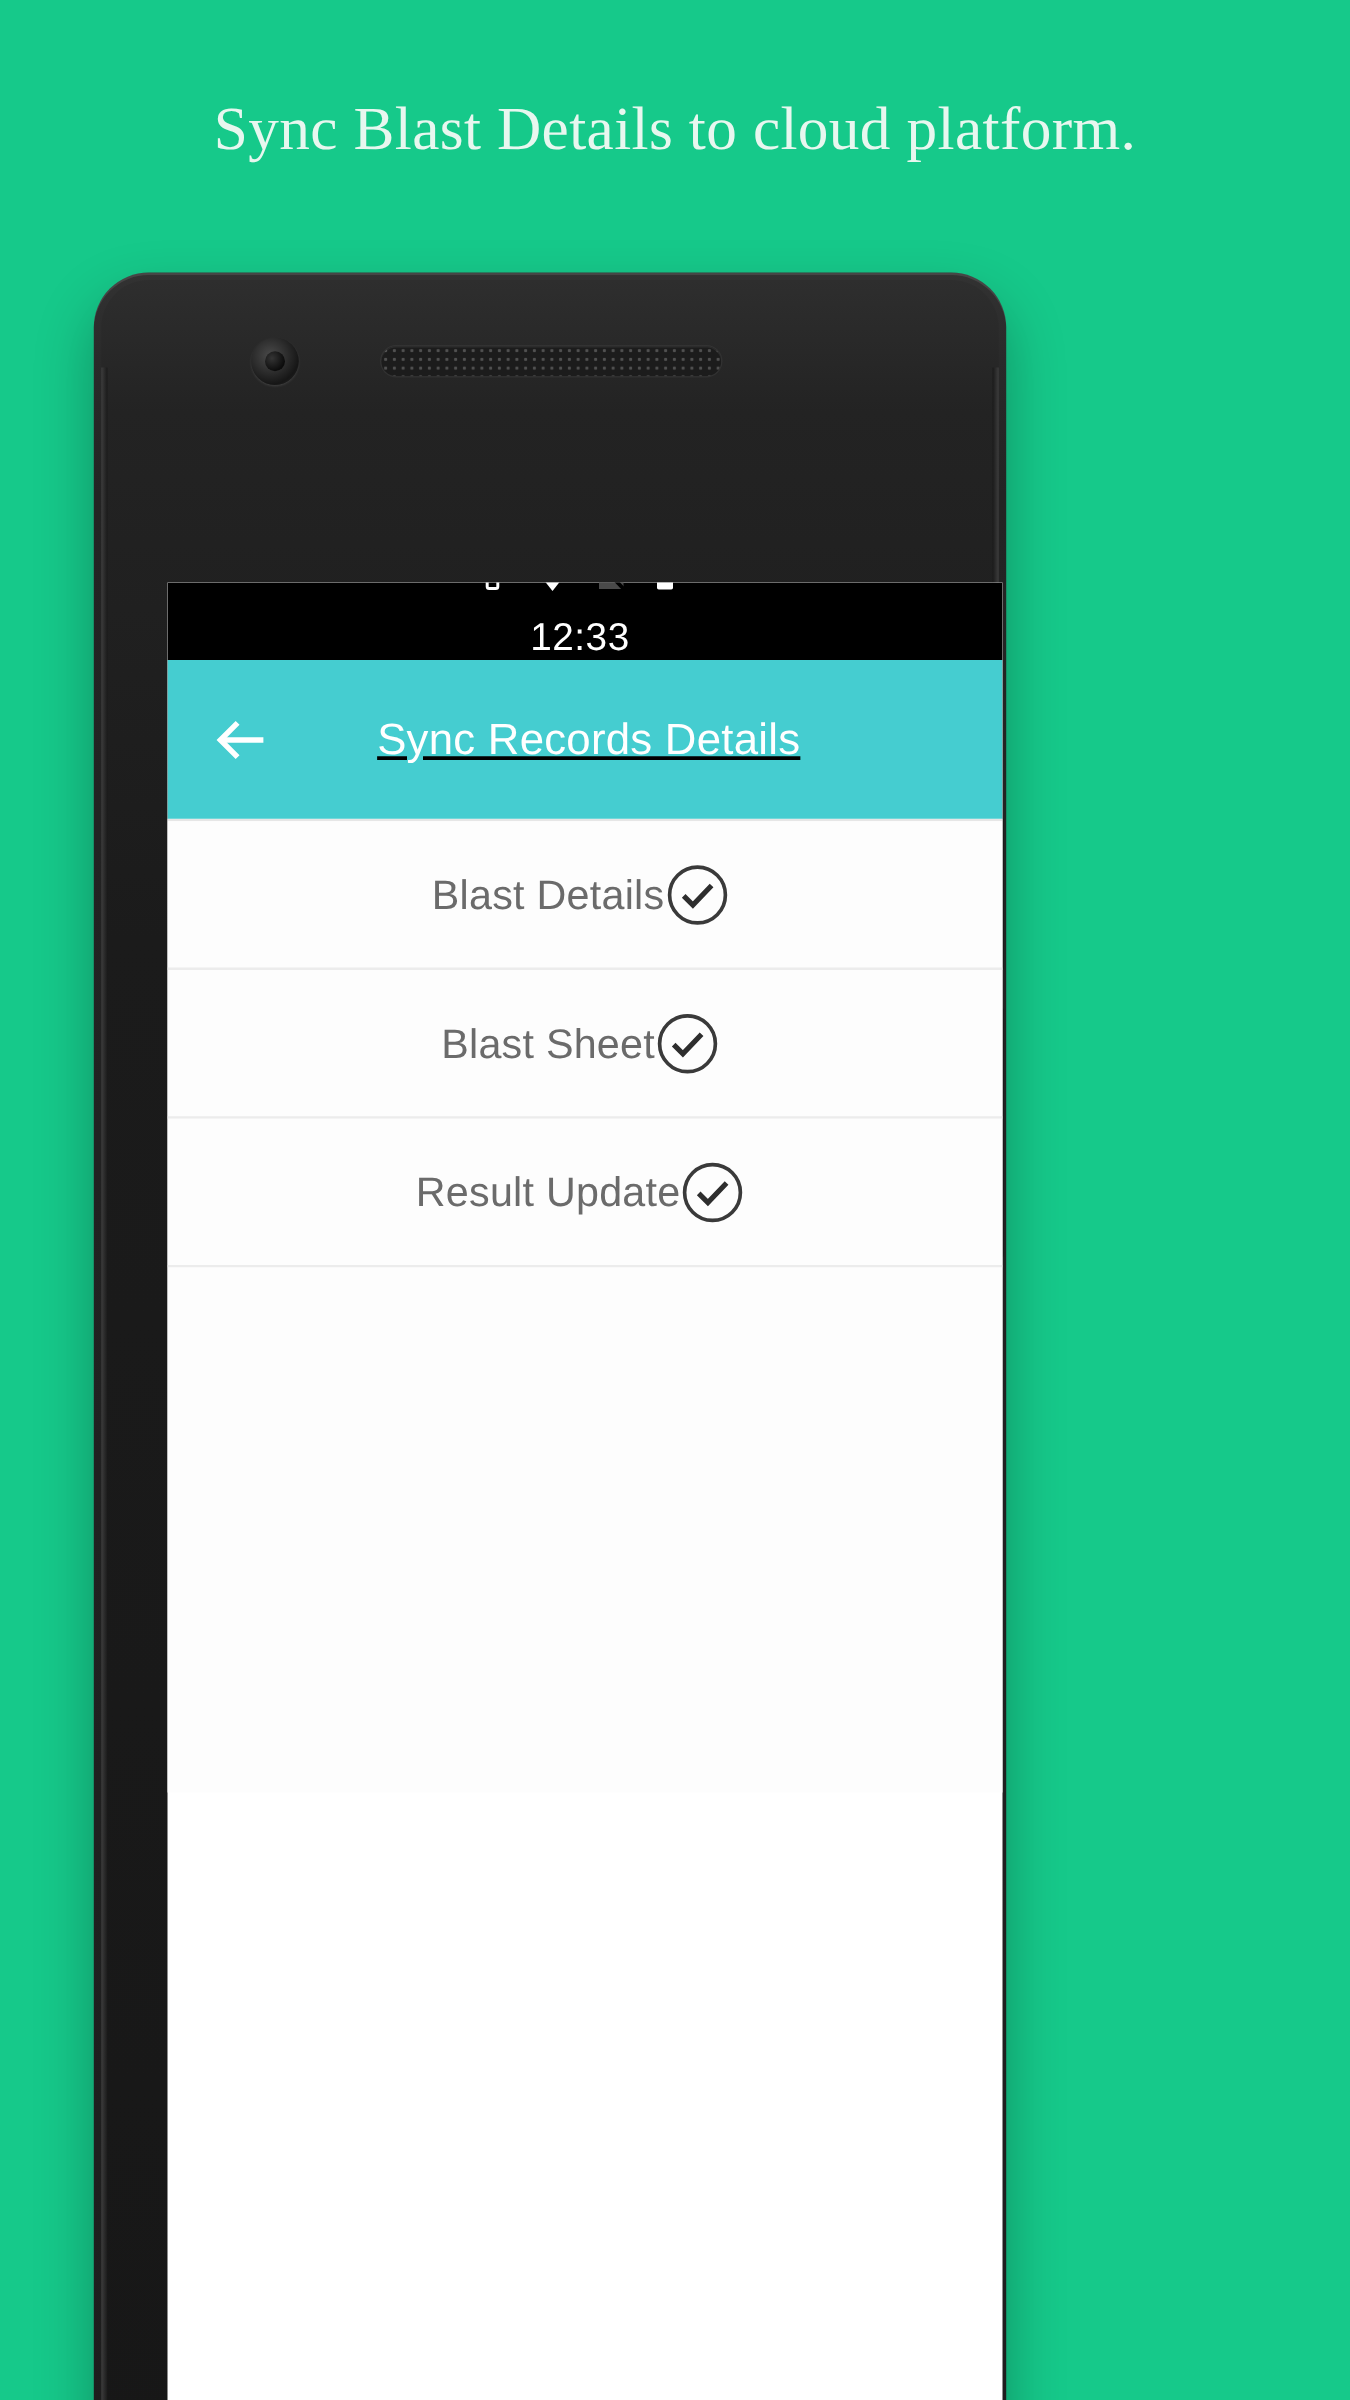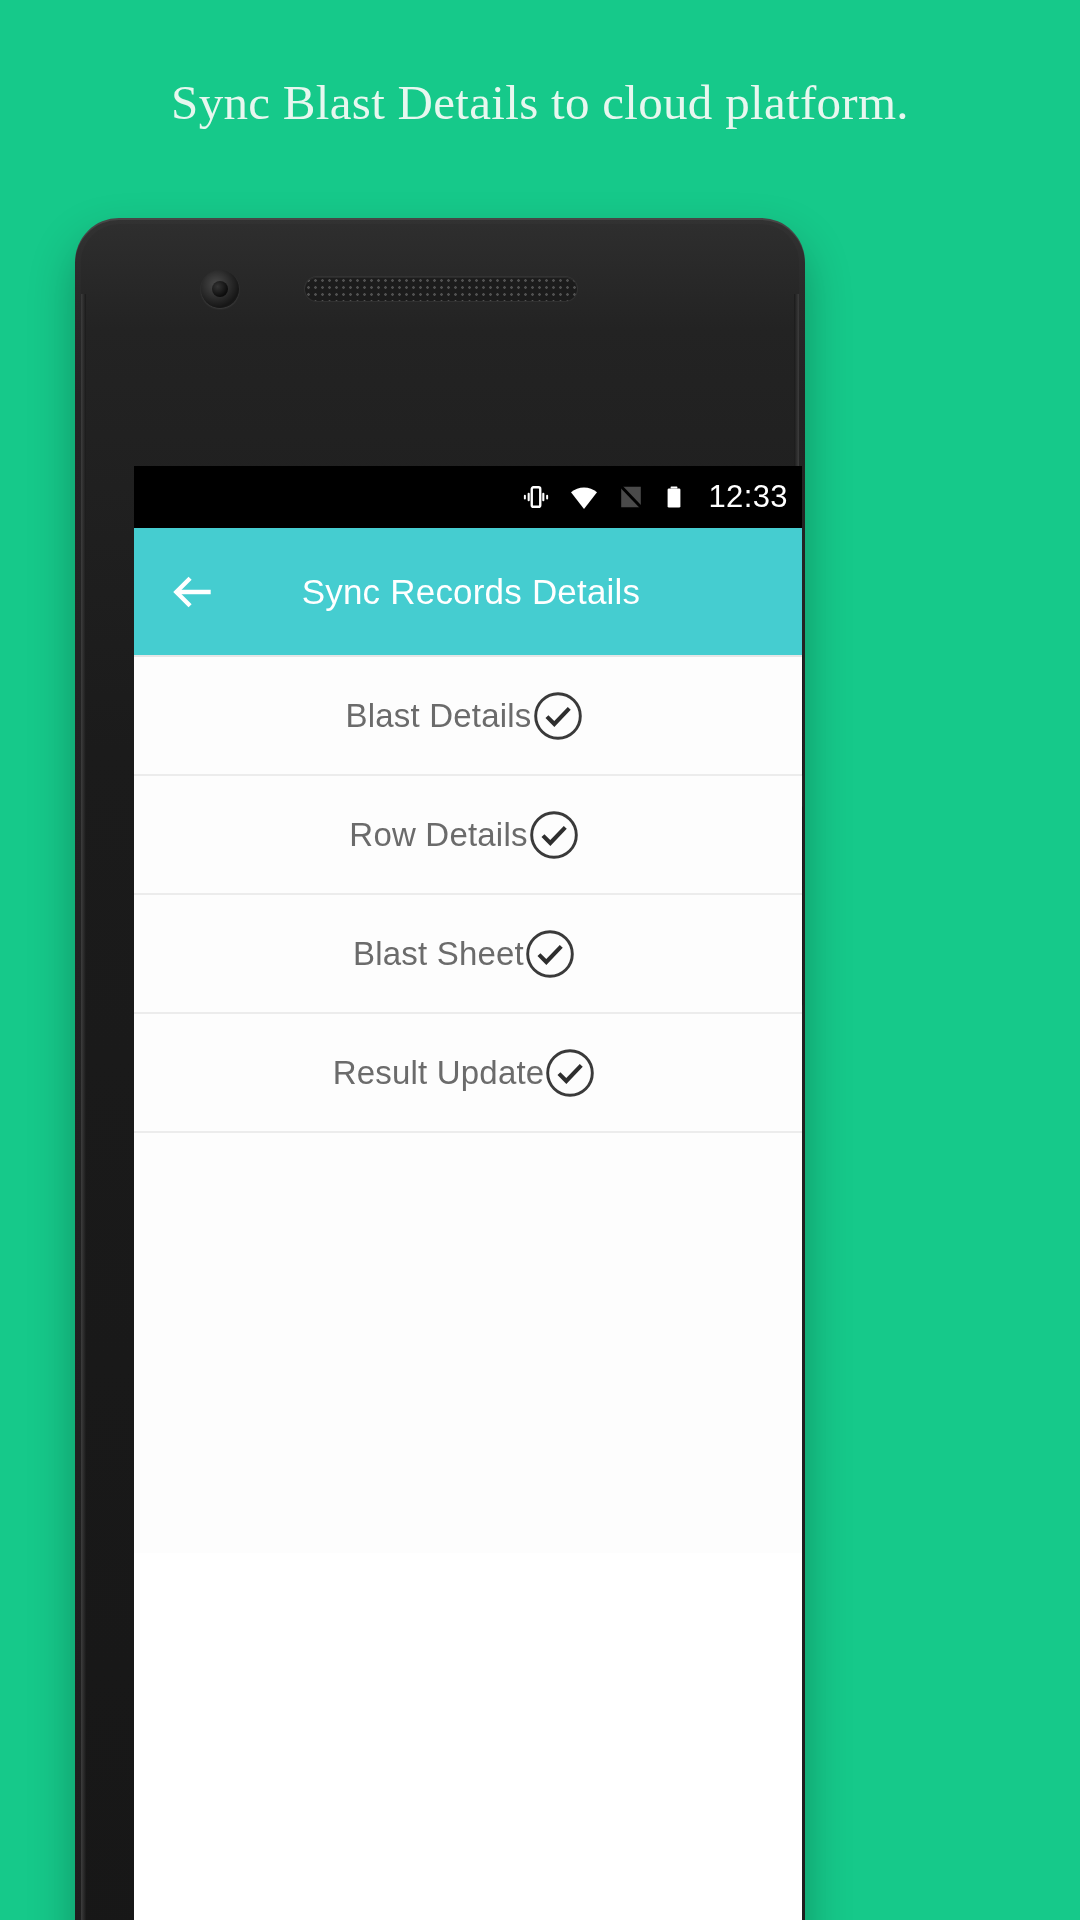--- a/index.html
+++ b/index.html
@@ -93,37 +93,39 @@
 
   
   .statusbar{
     height:62px;
     background:#000000;
     display:flex;
     align-items:center;
     justify-content:flex-end;
     padding-right:14px;
     gap:16px;
+    flex-direction:column;
   }
   .sb-icons{ display:flex; align-items:center; gap:17px; }
   .sb-time{
     color:#ffffff;
     font-size:31px;
     font-weight:500;
     letter-spacing:0.4px;
     margin-left:6px;
   }
 
   
   .appbar{
     height:127px;
     background:#45cdd0;
     display:flex;
     align-items:center;
     position:relative;
+    text-decoration:underline;
   }
   .back-btn{
     position:absolute;
     left:28px;
     width:62px; height:62px;
     display:flex; align-items:center; justify-content:center;
   }
   .appbar-title{
     width:100%;
     text-align:center;
@@ -226,27 +228,20 @@
         <div class="list-top-divider"></div>
 
         <div class="row">
           <span class="row-label">Blast Details</span>
           <svg class="check" viewBox="0 0 24 24">
             <circle cx="12" cy="12" r="10.3" fill="none" stroke="#3a3a3a" stroke-width="1.35"></circle>
             <path d="M6.9 12.3 L10.3 15.7 L17.2 8.5" fill="none" stroke="#2e2e2e" stroke-width="1.9" stroke-linecap="butt" stroke-linejoin="miter"></path>
           </svg>
         </div>
 
-        <div class="row">
-          <span class="row-label">Row Details</span>
-          <svg class="check" viewBox="0 0 24 24">
-            <circle cx="12" cy="12" r="10.3" fill="none" stroke="#3a3a3a" stroke-width="1.35"></circle>
-            <path d="M6.9 12.3 L10.3 15.7 L17.2 8.5" fill="none" stroke="#2e2e2e" stroke-width="1.9" stroke-linecap="butt" stroke-linejoin="miter"></path>
-          </svg>
-        </div>
 
 
 
         <div class="row">
           <span class="row-label">Blast Sheet</span>
           <svg class="check" viewBox="0 0 24 24">
             <circle cx="12" cy="12" r="10.3" fill="none" stroke="#3a3a3a" stroke-width="1.35"></circle>
             <path d="M6.9 12.3 L10.3 15.7 L17.2 8.5" fill="none" stroke="#2e2e2e" stroke-width="1.9" stroke-linecap="butt" stroke-linejoin="miter"></path>
           </svg>
         </div>

